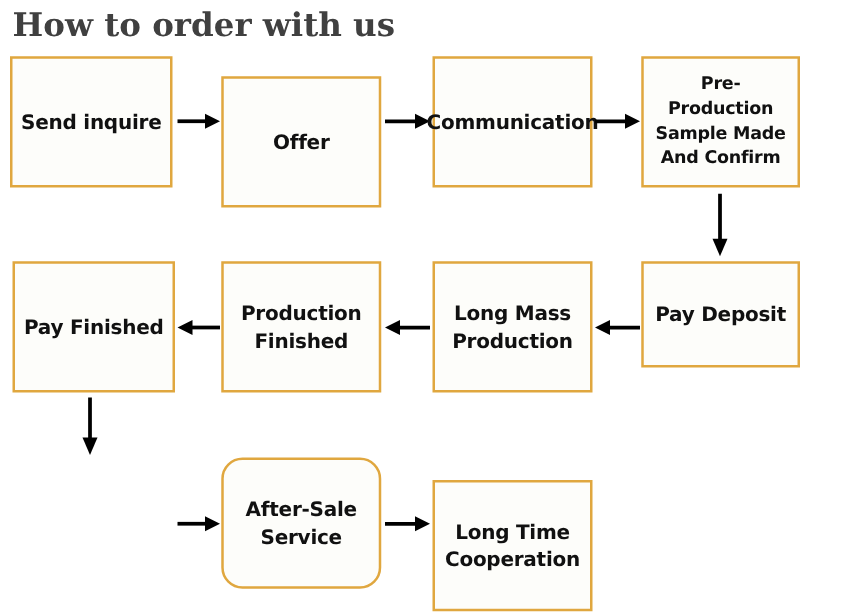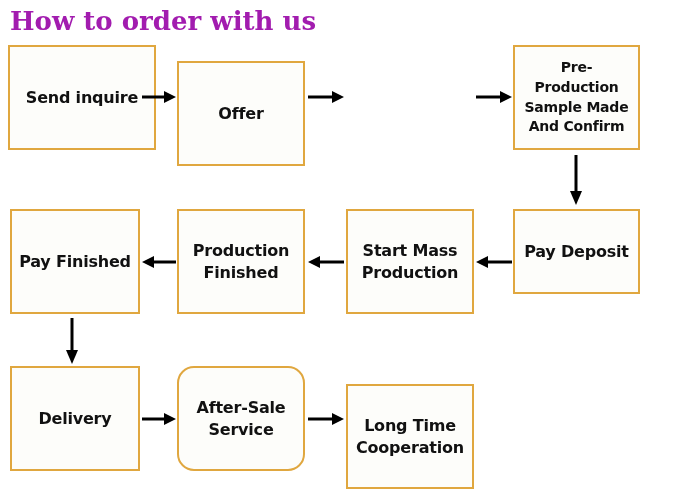--- a/index.html
+++ b/index.html
@@ -20,21 +20,21 @@
     background: #ffffff;
   }
   .title {
     position: absolute;
     left: 10px;
     top: 6px;
     font-family: "DejaVu Serif", serif;
     font-weight: bold;
     font-size: 26px;
     letter-spacing: 0px;
-    color: #a21caf;
+    color: #404040;
     white-space: nowrap;
   }
   .node {
     position: absolute;
     box-sizing: border-box;
     background: #fdfdfa;
     border: 2px solid #e0a73f;
     display: flex;
     align-items: center;
     justify-content: center;
@@ -63,21 +63,21 @@
     overflow: visible;
   }
 </style>
 </head>
 <body>
 
 <div id="canvas">
 
   <div class="title">How to order with us</div>
 
-  <div class="node" style="left:8px; top:45px; width:148px; height:105px;">
+  <div class="node" style="left:8px; top:45px; width:130px; height:105px;">
     <span class="node-label">Send inquire</span>
   </div>
 
   <div class="arrow" style="left:142px; top:90px; width:34px; height:14px;">
     <svg width="34" height="14" viewBox="0 0 34 14">
       <line x1="0" y1="7" x2="24" y2="7" stroke="#000000" stroke-width="3"></line>
       <polygon points="22,1 34,7 22,13" fill="#000000"></polygon>
     </svg>
   </div>
 
@@ -85,20 +85,23 @@
     <span class="node-label">Offer</span>
   </div>
 
   <div class="arrow" style="left:308px; top:90px; width:36px; height:14px;">
     <svg width="36" height="14" viewBox="0 0 36 14">
       <line x1="0" y1="7" x2="26" y2="7" stroke="#000000" stroke-width="3"></line>
       <polygon points="24,1 36,7 24,13" fill="#000000"></polygon>
     </svg>
   </div>
 
+  <div class="node" style="left:346px; top:45px; width:128px; height:105px;">
+    <span class="node-label">Communication</span>
+  </div>
 
   <div class="arrow" style="left:476px; top:90px; width:36px; height:14px;">
     <svg width="36" height="14" viewBox="0 0 36 14">
       <line x1="0" y1="7" x2="26" y2="7" stroke="#000000" stroke-width="3"></line>
       <polygon points="24,1 36,7 24,13" fill="#000000"></polygon>
     </svg>
   </div>
 
   <div class="node" style="left:513px; top:45px; width:127px; height:105px;">
     <span class="node-label small">Pre-Production
@@ -130,21 +133,21 @@
   </div>
 
   <div class="arrow" style="left:308px; top:255px; width:36px; height:14px;">
     <svg width="36" height="14" viewBox="0 0 36 14">
       <line x1="10" y1="7" x2="36" y2="7" stroke="#000000" stroke-width="3"></line>
       <polygon points="12,1 0,7 12,13" fill="#000000"></polygon>
     </svg>
   </div>
 
   <div class="node" style="left:346px; top:209px; width:128px; height:105px;">
-    <span class="node-label">Start Mass
+    <span class="node-label">Long Mass
 Production</span>
   </div>
 
   <div class="arrow" style="left:476px; top:255px; width:36px; height:14px;">
     <svg width="36" height="14" viewBox="0 0 36 14">
       <line x1="10" y1="7" x2="36" y2="7" stroke="#000000" stroke-width="3"></line>
       <polygon points="12,1 0,7 12,13" fill="#000000"></polygon>
     </svg>
   </div>
 
@@ -152,23 +155,20 @@
     <span class="node-label">Pay Deposit</span>
   </div>
 
   <div class="arrow" style="left:64px; top:318px; width:16px; height:46px;">
     <svg width="16" height="46" viewBox="0 0 16 46">
       <line x1="8" y1="0" x2="8" y2="34" stroke="#000000" stroke-width="3"></line>
       <polygon points="2,32 8,46 14,32" fill="#000000"></polygon>
     </svg>
   </div>
 
-  <div class="node" style="left:10px; top:366px; width:130px; height:105px;">
-    <span class="node-label">Delivery</span>
-  </div>
 
   <div class="arrow" style="left:142px; top:412px; width:34px; height:14px;">
     <svg width="34" height="14" viewBox="0 0 34 14">
       <line x1="0" y1="7" x2="24" y2="7" stroke="#000000" stroke-width="3"></line>
       <polygon points="22,1 34,7 22,13" fill="#000000"></polygon>
     </svg>
   </div>
 
   <div class="node" style="left:177px; top:366px; width:128px; height:105px;border-radius:17px;">
     <span class="node-label">After-Sale

